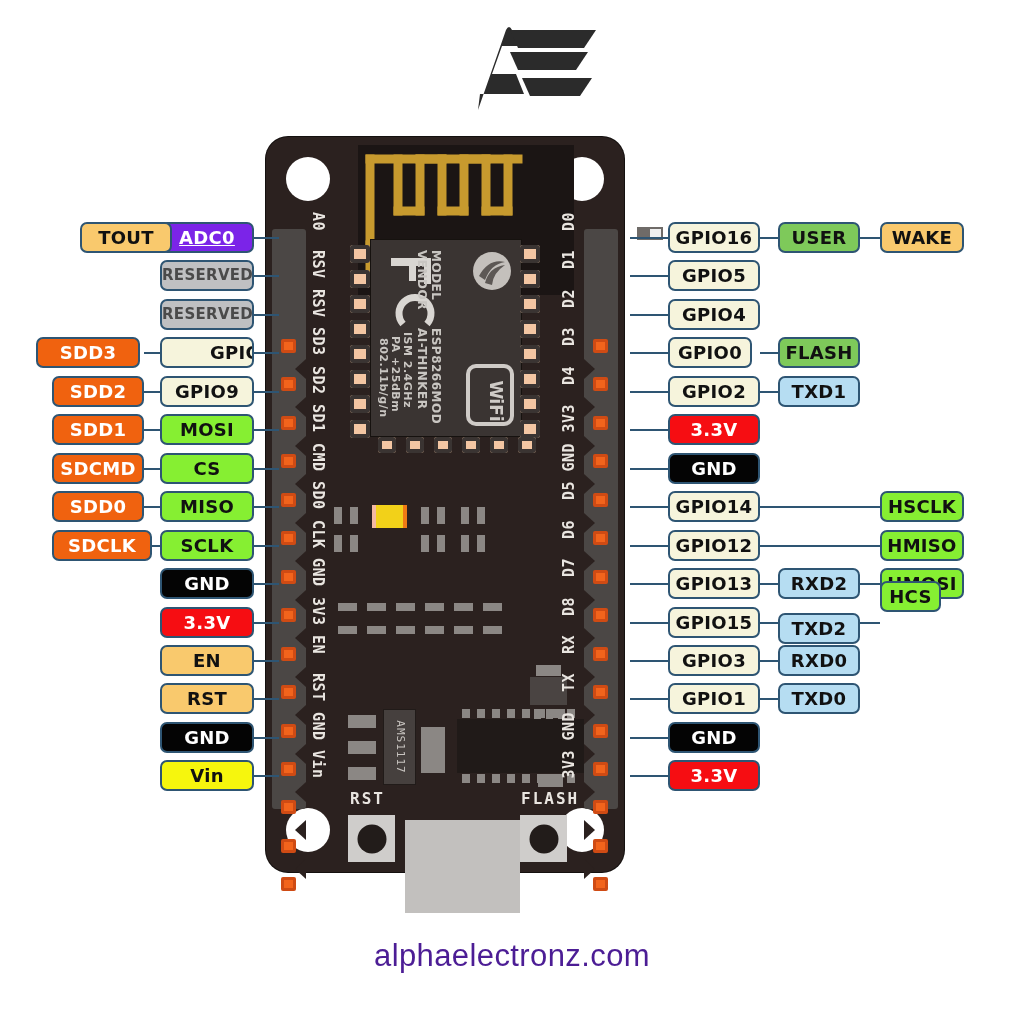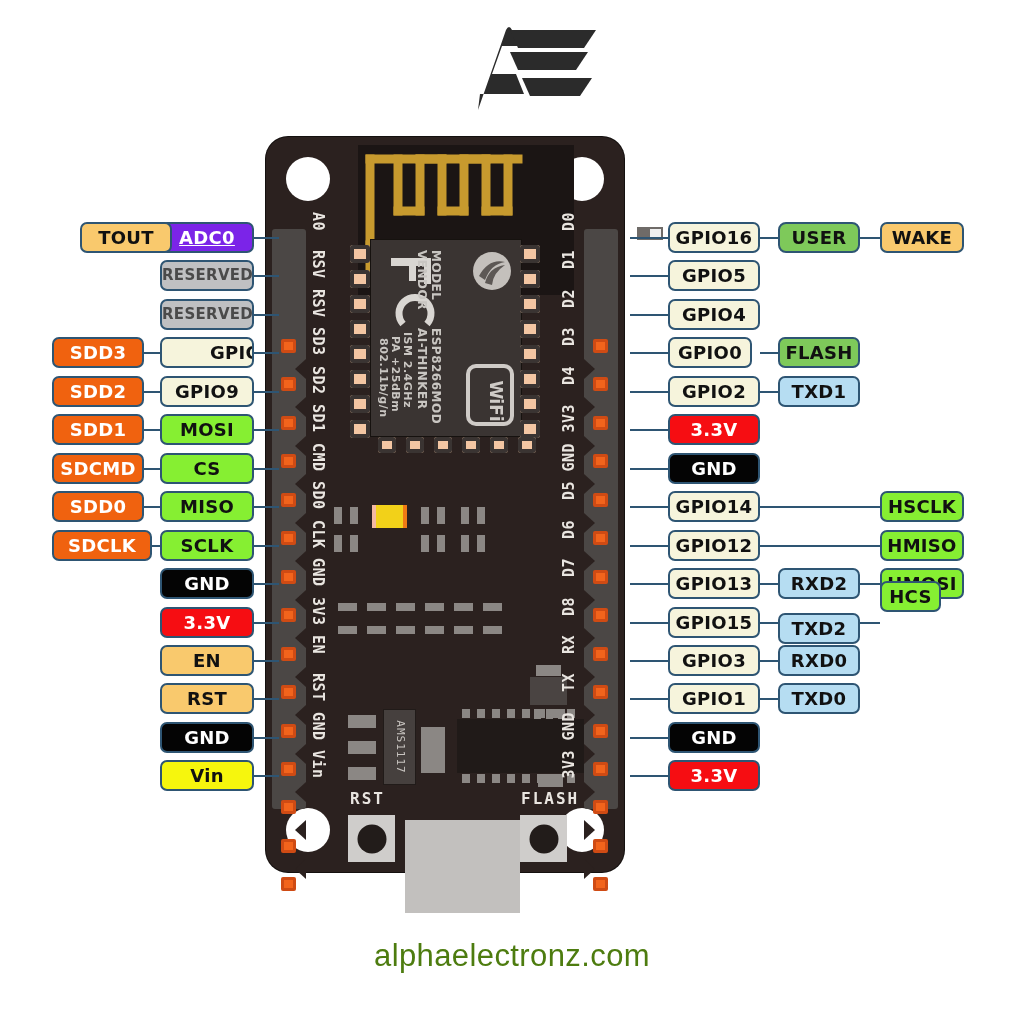--- a/index.html
+++ b/index.html
@@ -15,21 +15,21 @@
 
   
   .logo{position:absolute;left:440px;top:18px;width:160px;height:100px;}
   .logo svg{display:block;}
 
   
   .footer{
     position:absolute;left:0;top:938px;width:1024px;
     text-align:center;
     font-family:"Liberation Sans", sans-serif;
-    font-size:31px;color:#4d7c0f;letter-spacing:.4px;
+    font-size:31px;color:#4c1d95;letter-spacing:.4px;
   }
 
   
   .board{
     position:absolute;left:266px;top:137px;width:358px;height:735px;
     background:#2b211f;
     border-radius:22px;
     box-shadow:0 0 0 1px #14100f;
   }
   .hole{
@@ -459,21 +459,21 @@
       <div class="tag t-purple" style="left:160px;top:222px;width:94px;text-decoration:underline;">ADC0</div>
       <div class="wire" style="left:144px;top:237px;width:16px;"></div>
       <div class="tag t-tan" style="left:52px;top:222px;width:92px;margin-left:28px;">TOUT</div>
       <div class="wire" style="left:254px;top:275.45px;width:25px;"></div>
       <div class="tag t-gray" style="left:160px;top:260.45px;width:94px;">RESERVED</div>
       <div class="wire" style="left:254px;top:313.9px;width:25px;"></div>
       <div class="tag t-gray" style="left:160px;top:298.9px;width:94px;">RESERVED</div>
       <div class="wire" style="left:254px;top:352.35px;width:25px;"></div>
       <div class="tag t-gpio" style="left:160px;top:337.35px;width:94px;padding-left:48px;">GPIO10</div>
       <div class="wire" style="left:144px;top:352.35px;width:16px;"></div>
-      <div class="tag t-orange" style="left:52px;top:337.35px;width:92px;">SDD3</div>
+      <div class="tag t-orange" style="left:36px;top:337.35px;width:104px;">SDD3</div>
       <div class="wire" style="left:254px;top:390.8px;width:25px;"></div>
       <div class="tag t-gpio" style="left:160px;top:375.8px;width:94px;">GPIO9</div>
       <div class="wire" style="left:144px;top:390.8px;width:16px;"></div>
       <div class="tag t-orange" style="left:52px;top:375.8px;width:92px;">SDD2</div>
       <div class="wire" style="left:254px;top:429.25px;width:25px;"></div>
       <div class="tag t-green" style="left:160px;top:414.25px;width:94px;">MOSI</div>
       <div class="wire" style="left:144px;top:429.25px;width:16px;"></div>
       <div class="tag t-orange" style="left:52px;top:414.25px;width:92px;">SDD1</div>
       <div class="wire" style="left:254px;top:467.70000000000005px;width:25px;"></div>
       <div class="tag t-green" style="left:160px;top:452.70000000000005px;width:94px;">CS</div>
@@ -495,21 +495,21 @@
       <div class="tag t-tan" style="left:160px;top:644.95px;width:94px;">EN</div>
       <div class="wire" style="left:254px;top:698.4000000000001px;width:25px;"></div>
       <div class="tag t-tan" style="left:160px;top:683.4000000000001px;width:94px;">RST</div>
       <div class="wire" style="left:254px;top:736.85px;width:25px;"></div>
       <div class="tag t-black" style="left:160px;top:721.85px;width:94px;">GND</div>
       <div class="wire" style="left:254px;top:775.3000000000001px;width:25px;"></div>
       <div class="tag t-yellow" style="left:160px;top:760.3000000000001px;width:94px;">Vin</div>
       <div class="wire" style="left:630px;top:237px;width:38px;"></div>
       <div class="tag t-gpio" style="left:668px;top:222px;width:92px;">GPIO16</div>
       <div class="wire" style="left:760px;top:237px;width:18px;"></div>
-      <div class="tag t-green2" style="left:778px;top:222px;width:82px;border-radius:8px;">USER</div>
+      <div class="tag t-green2" style="left:778px;top:222px;width:82px;">USER</div>
       <div class="wire" style="left:860px;top:237px;width:20px;"></div>
       <div class="tag t-tan" style="left:880px;top:222px;width:84px;">WAKE</div>
       <div class="wire" style="left:630px;top:275.45px;width:38px;"></div>
       <div class="tag t-gpio" style="left:668px;top:260.45px;width:92px;">GPIO5</div>
       <div class="wire" style="left:630px;top:313.9px;width:38px;"></div>
       <div class="tag t-gpio" style="left:668px;top:298.9px;width:92px;">GPIO4</div>
       <div class="wire" style="left:630px;top:352.35px;width:38px;"></div>
       <div class="tag t-gpio" style="left:668px;top:337.35px;width:84px;">GPIO0</div>
       <div class="wire" style="left:760px;top:352.35px;width:18px;"></div>
       <div class="tag t-green2" style="left:778px;top:337.35px;width:82px;">FLASH</div>

